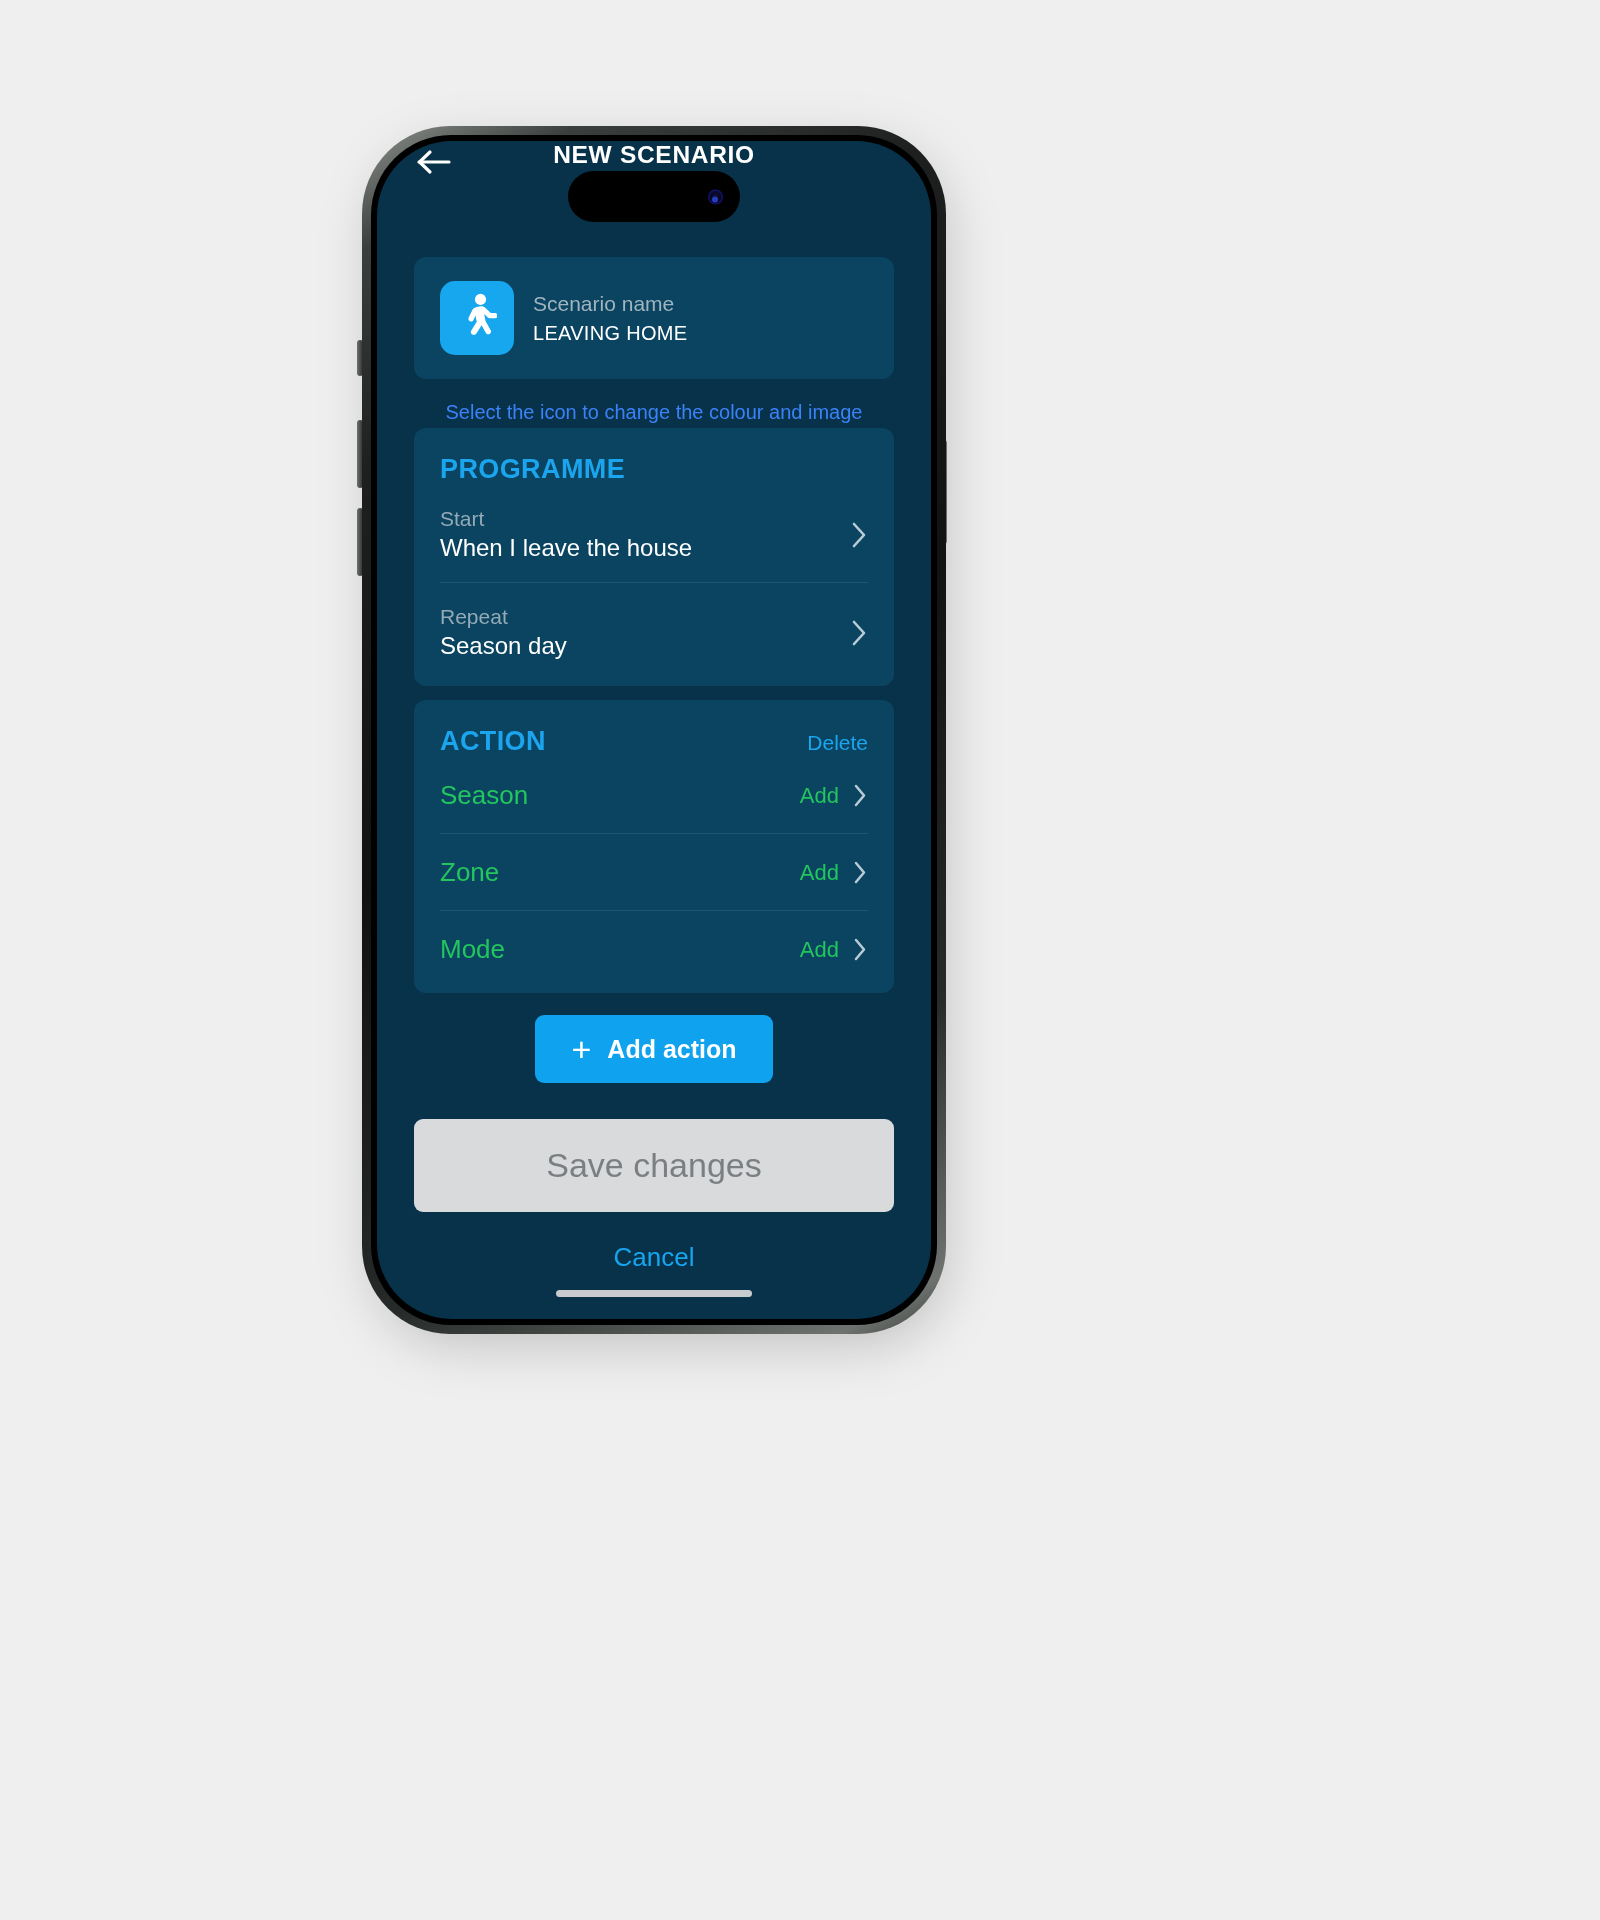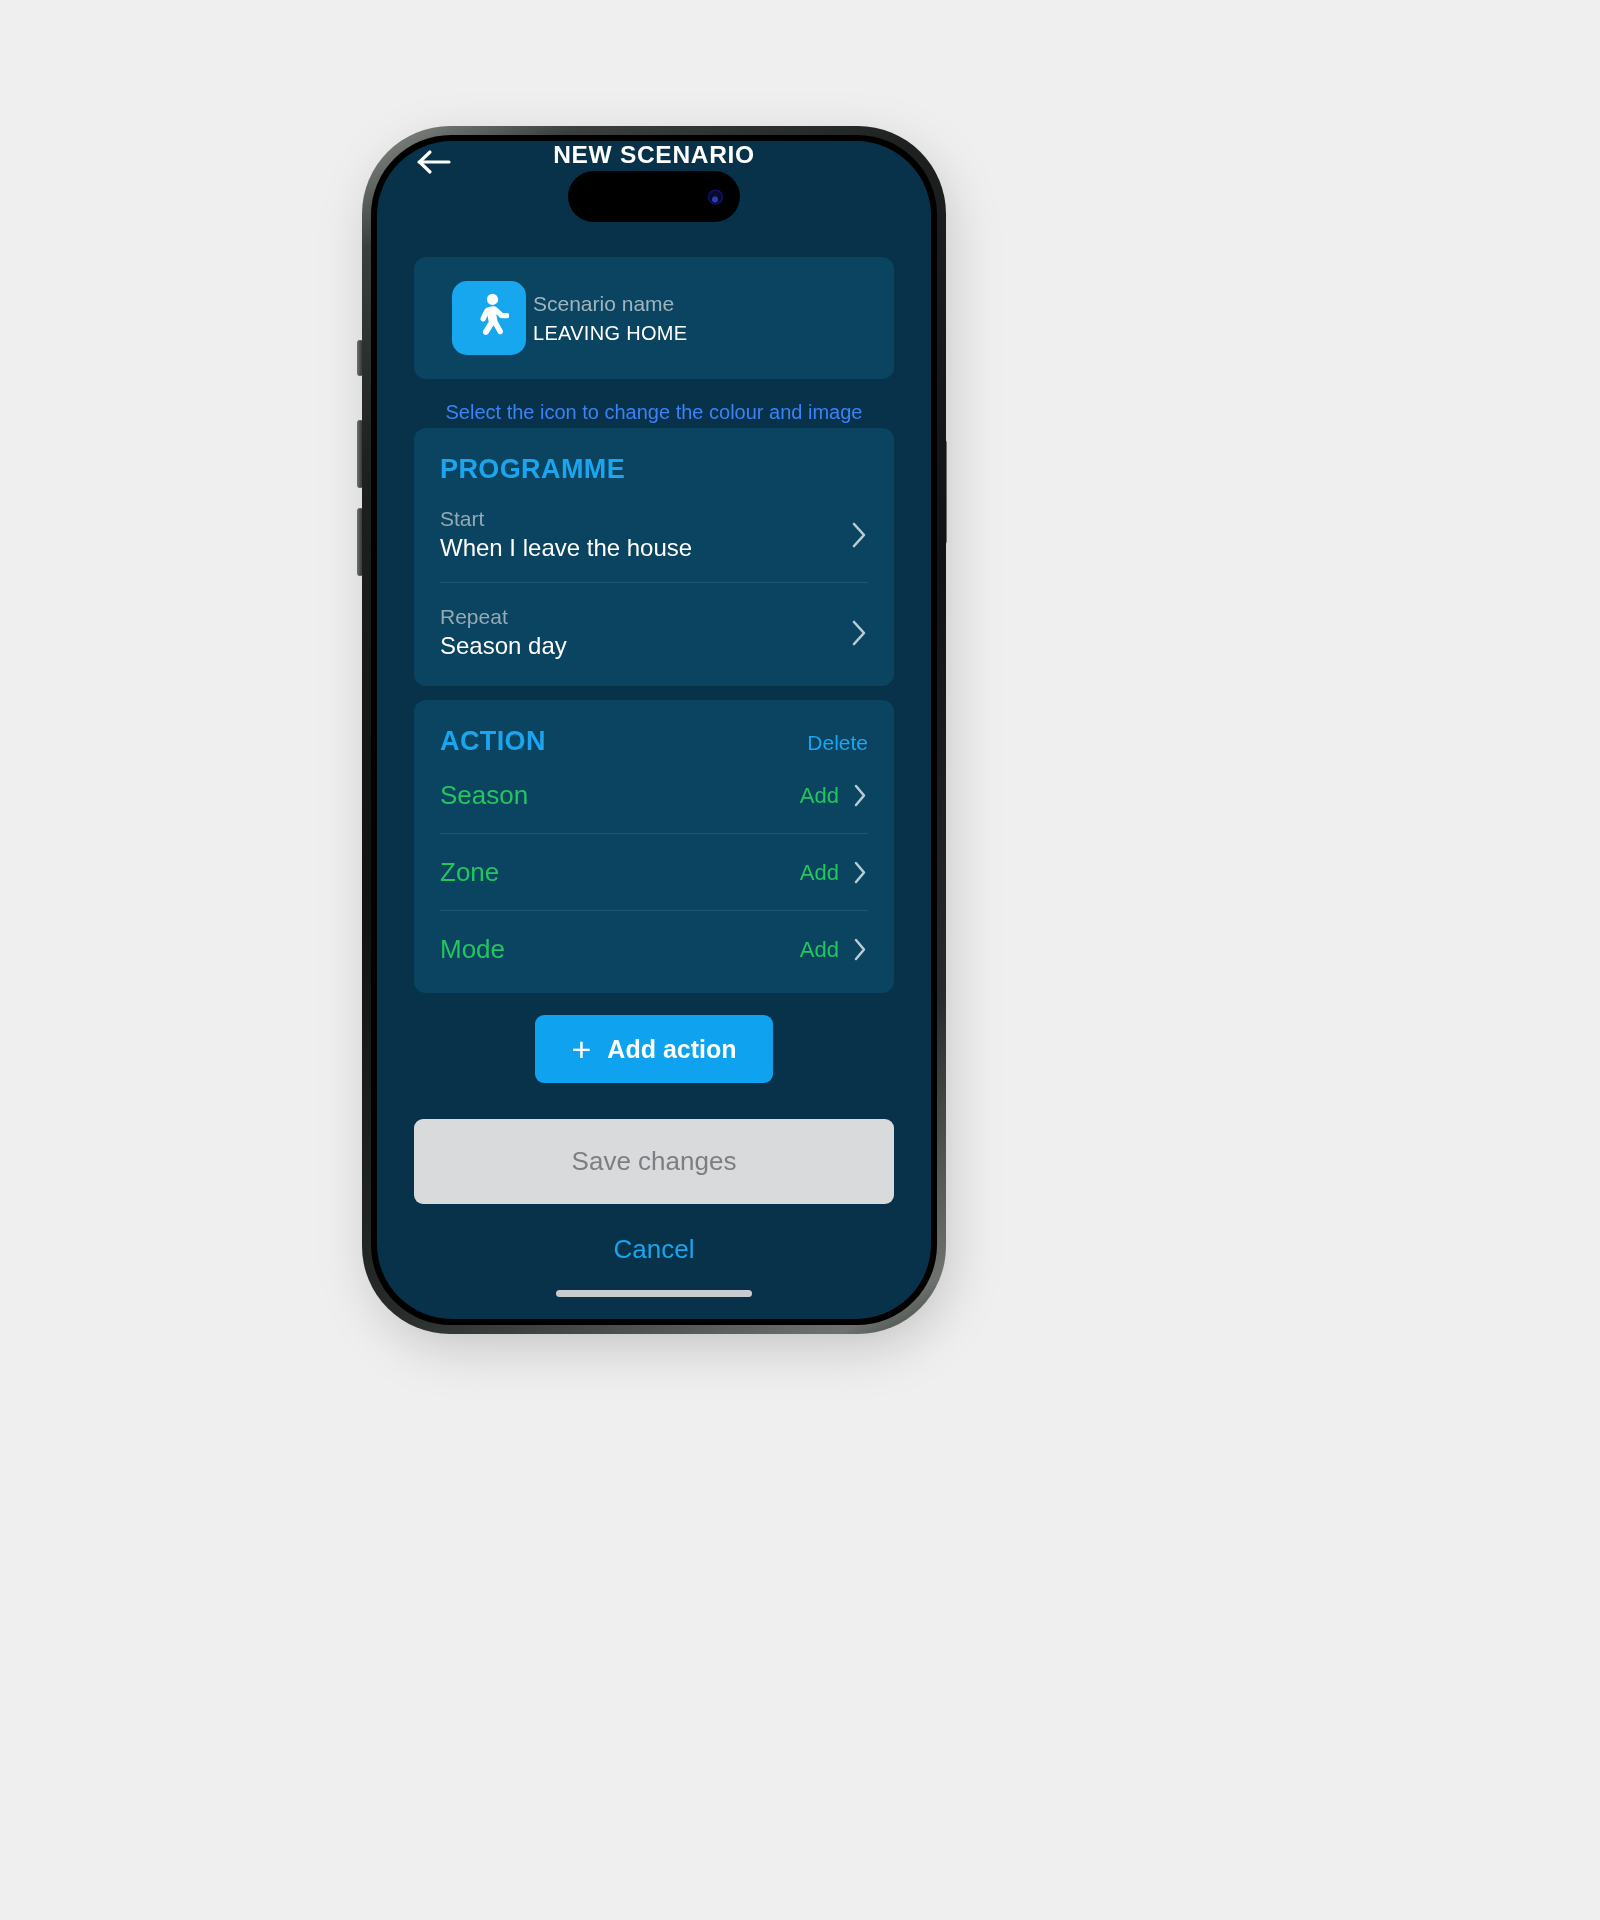--- a/index.html
+++ b/index.html
@@ -100,22 +100,22 @@
   .content{ padding:0 27px; }
 
   .card{
     background:#0a4461;
     border-radius:12px;
   }
 
   
   .scenario-card{
     display:flex; align-items:center;
-    gap:7px;
-    padding:24px 38px;
+    gap:19px;
+    padding:24px 26px;
     margin-top:4px;
   }
   .scenario-icon{
     width:74px; height:74px;
     border-radius:15px;
     background:#17a7ee;
     display:flex; align-items:center; justify-content:center;
     flex:0 0 auto;
     cursor:pointer;
   }
@@ -188,21 +188,21 @@
     cursor:pointer;
     font-family:inherit;
   }
   .plus{ font-size:34px; font-weight:400; line-height:1; }
 
   .save-btn{
     display:block; width:100%;
     margin-top:36px;
     background:#d8dadc;
     color:#7b7f82;
-    font-size:26px;
+    font-size:34px;
     padding:27px 0;
     border:none; border-radius:9px;
     font-family:inherit;
     cursor:not-allowed;
   }
 
   .cancel-btn{
     display:block; width:100%;
     background:none; border:none;
     color:#16a6f0;

